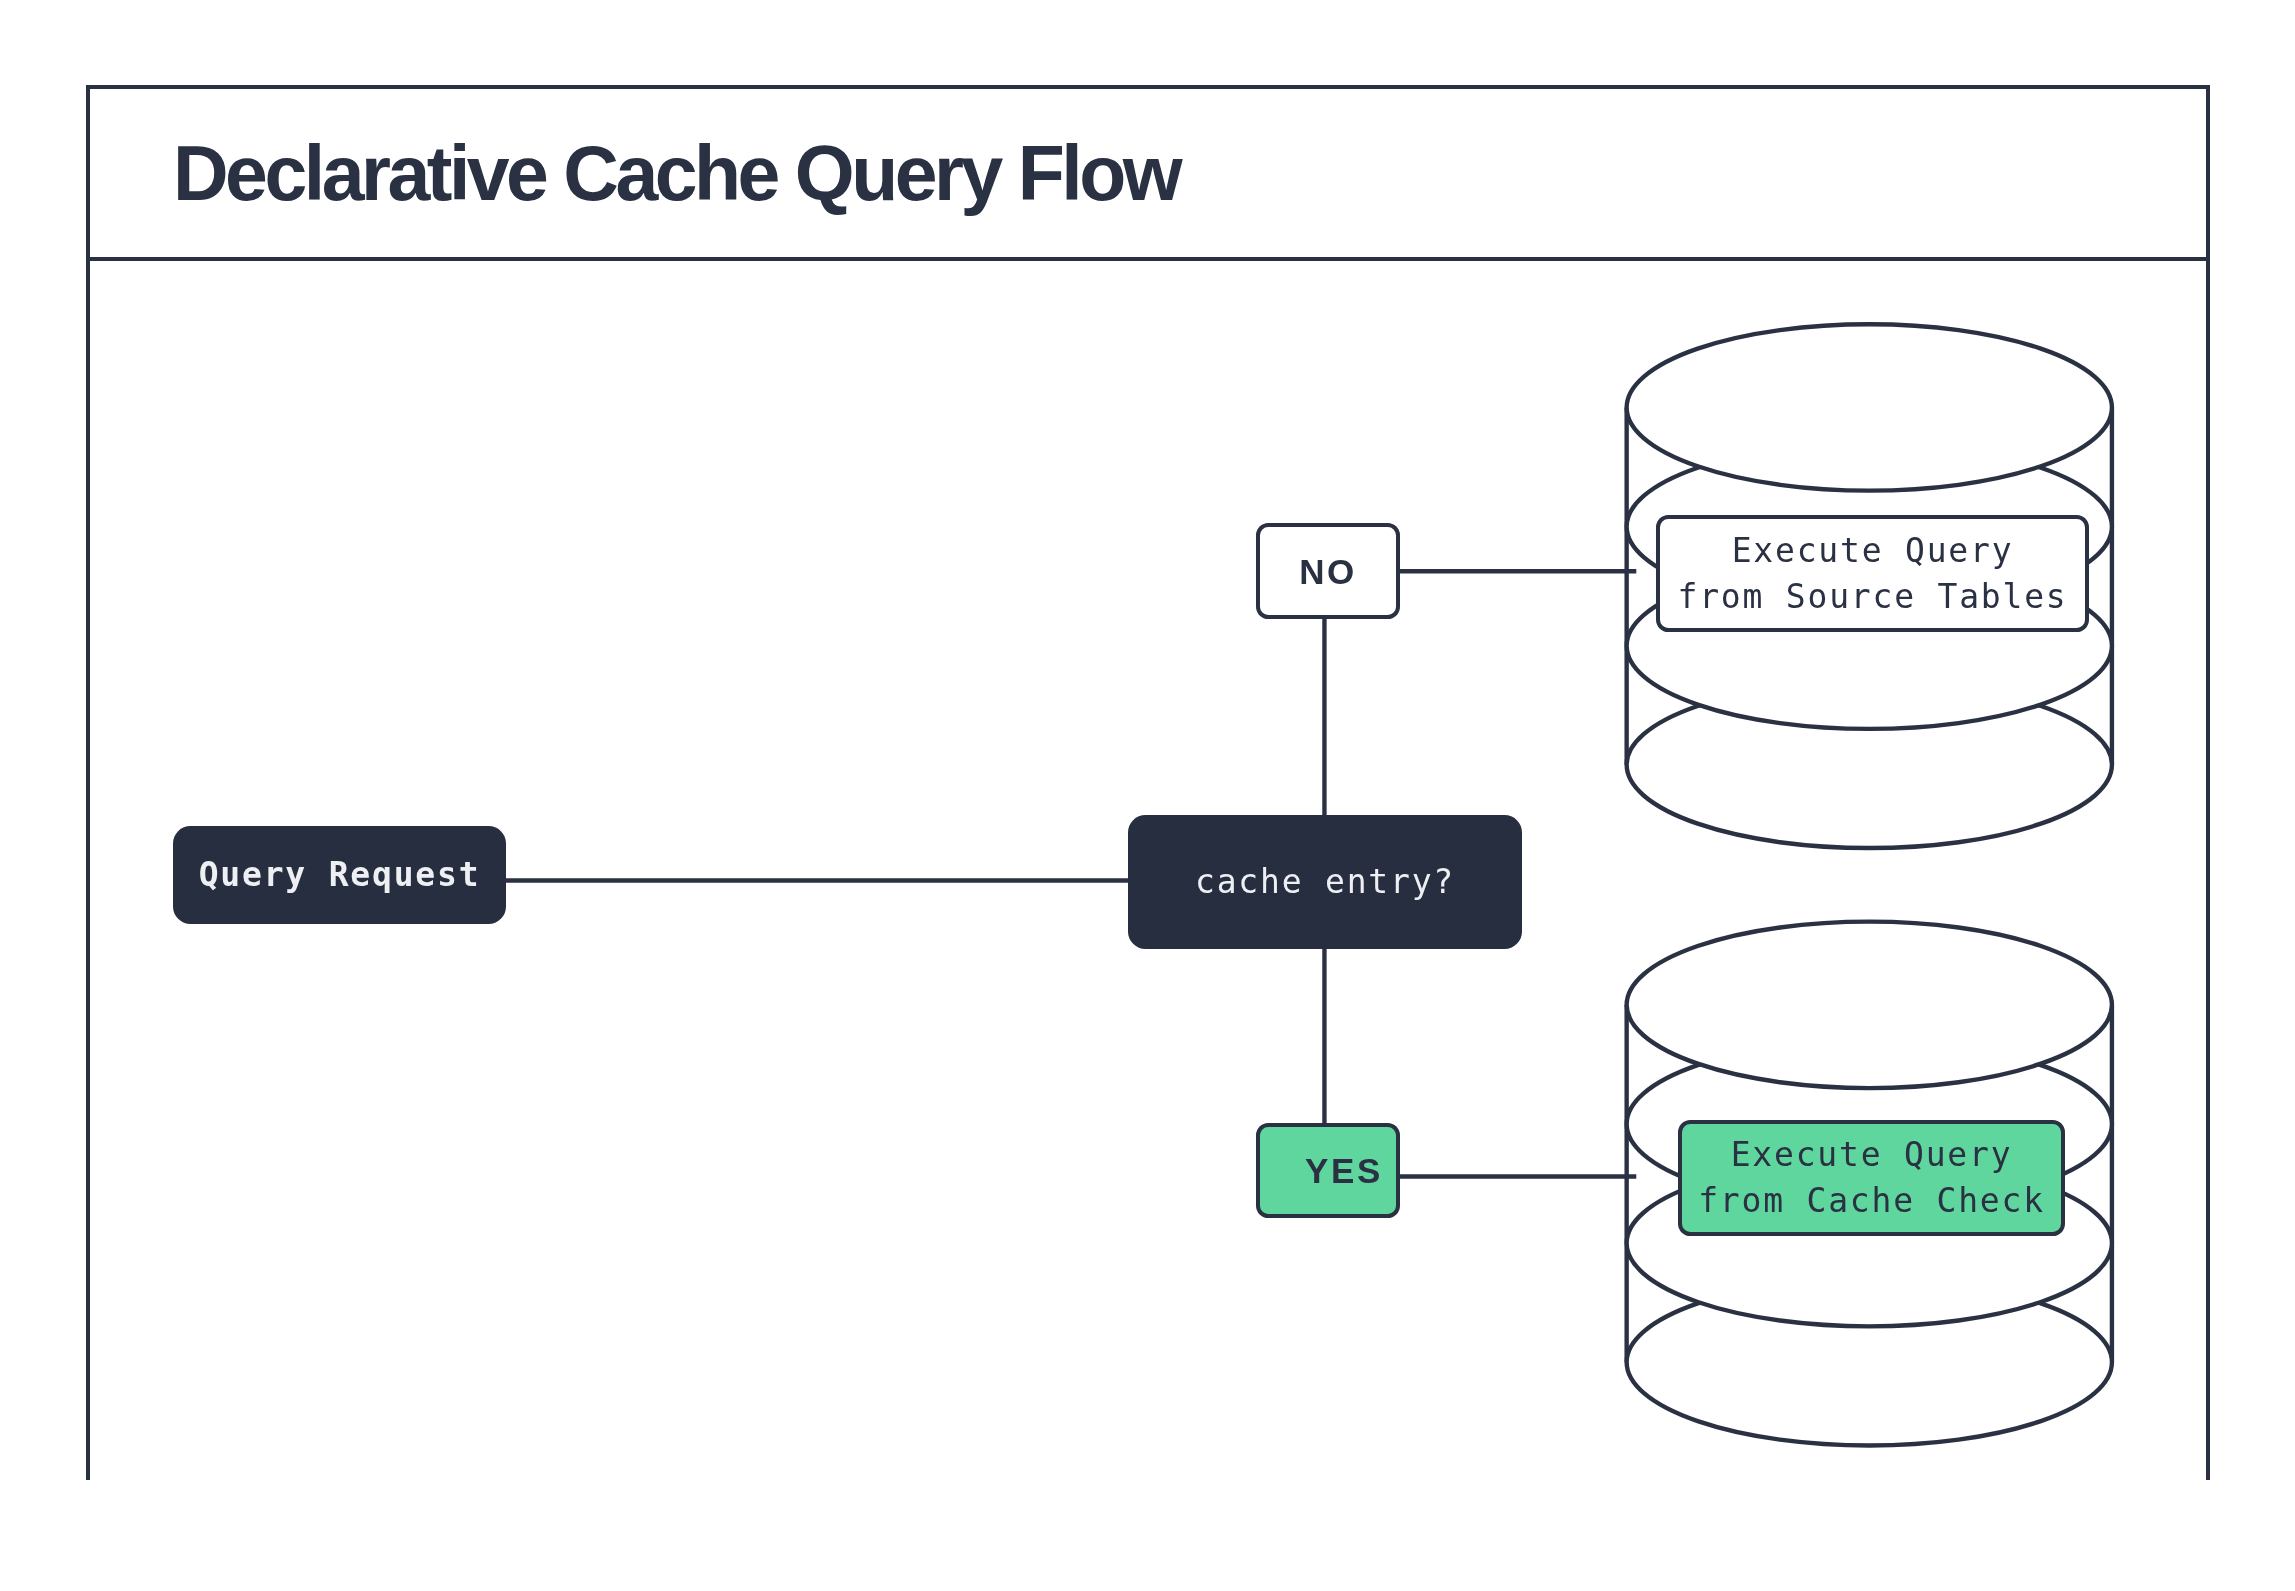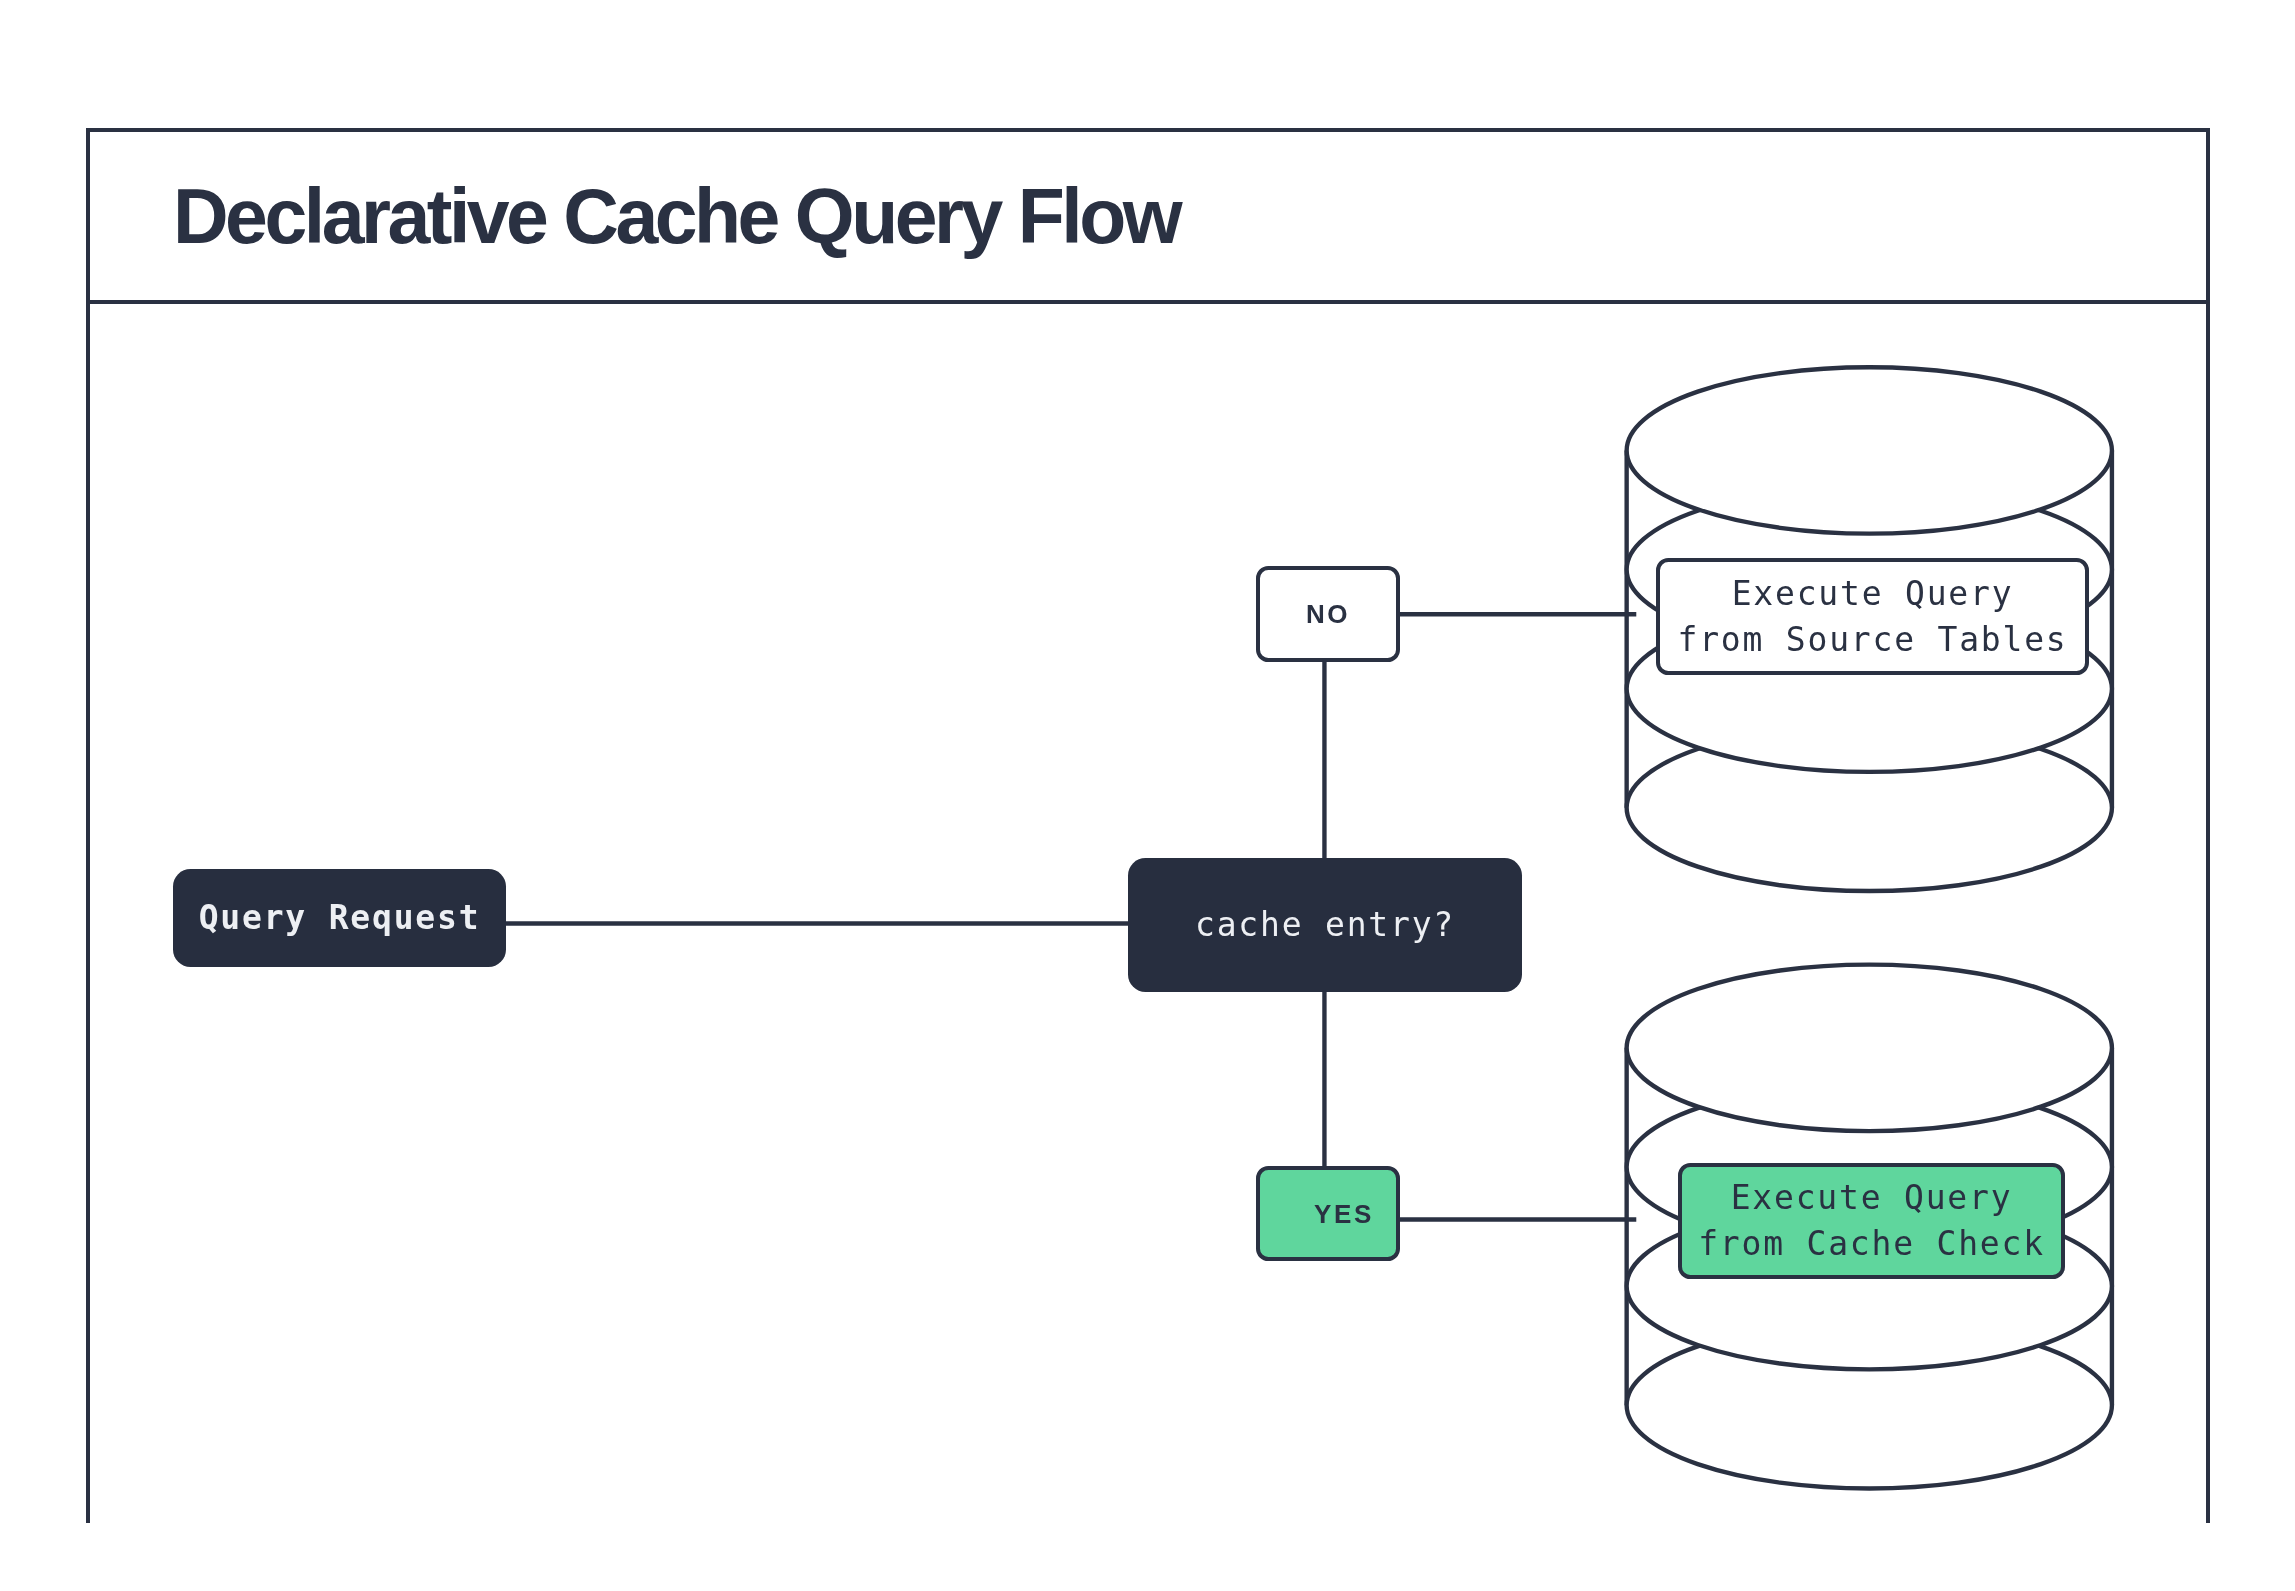--- a/index.html
+++ b/index.html
@@ -11,21 +11,20 @@
   }
   * { margin: 0; padding: 0; box-sizing: border-box; }
   html, body { background: var(--bg); }
   .canvas {
     position: relative;
     width: 2295px;
     height: 1480px;
     background: var(--bg);
     overflow: hidden;
     font-family: "DejaVu Sans Mono", "Liberation Mono", monospace;
-    margin-top: 43px;
   }
   .frame {
     position: absolute;
     left: 86px; top: 85px;
     width: 2124px; height: 1419px;
     border: 4.4px solid var(--ink);
     background: transparent;
     z-index: 0;
   }
   .frame-header {
@@ -62,21 +61,21 @@
     letter-spacing: 1.8px;
     line-height: 46px;
     white-space: nowrap;
   }
   .node--dark   { background: var(--dark);  color: var(--light); border-radius: 17.5px; }
   .node--green  { background: var(--green); color: var(--ink);   border: 4.4px solid var(--ink); border-radius: 12.3px; }
   .node--plain  { background: var(--bg);    color: var(--ink);   border: 4.4px solid var(--ink); border-radius: 12.3px; }
   .node--badge {
     font-family: "Liberation Sans", sans-serif;
     font-weight: bold;
-    font-size: 26px;
+    font-size: 35px;
     letter-spacing: 2.6px;
     line-height: 1;
   }
   
   .n-query    { left: 173px;  top: 826px;  width: 333px; height: 98px; font-weight: bold; }
   .n-check    { left: 642px;  top: 812px;  width: 377px; height: 136px; }
   .n-decision { left: 1128px; top: 815px;  width: 394px; height: 134px; }
   .n-no       { left: 1256px; top: 523px;  width: 144px; height: 96px; }
   .n-yes      { left: 1256px; top: 1123px; width: 144px; height: 95px; padding-left: 32px; }
   .n-srclbl   { left: 1656px; top: 515px;  width: 433px; height: 117px; }

